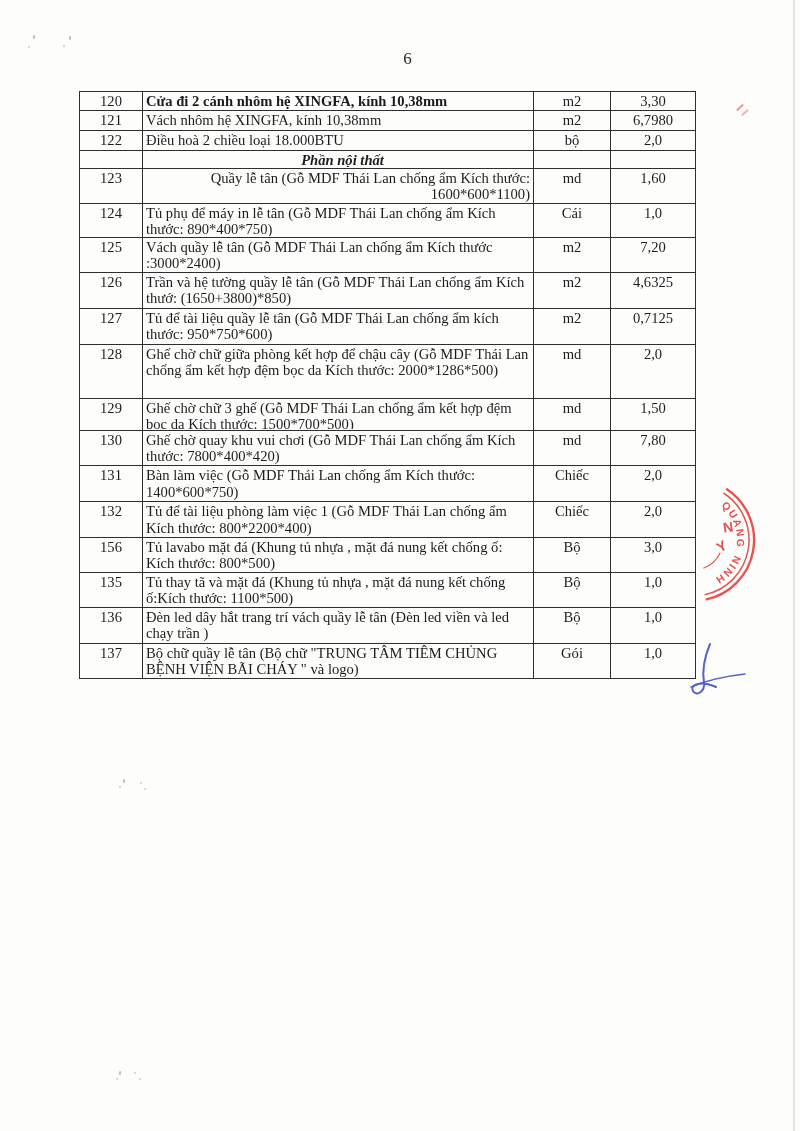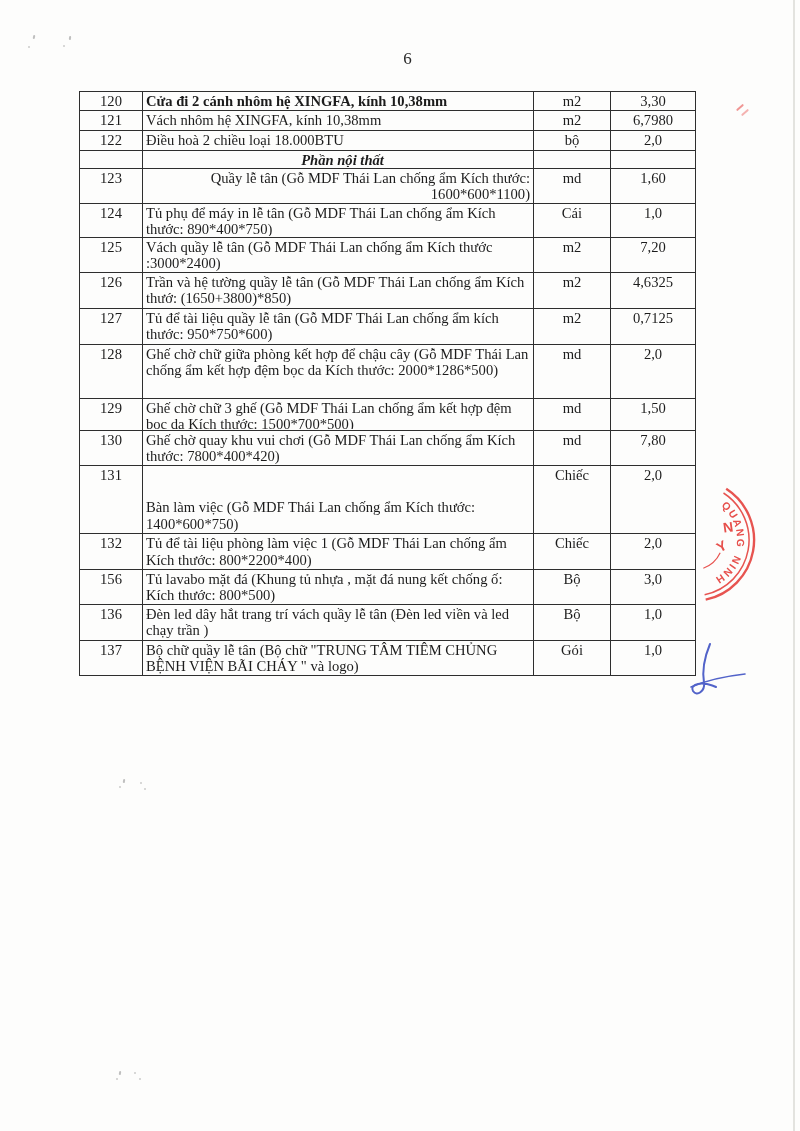--- a/index.html
+++ b/index.html
@@ -150,40 +150,48 @@
           <td class="c-stt">130</td>
           <td class="c-desc">
             <div class="clamp" style="max-height: 33px;">Ghế chờ quay khu vui chơi (Gỗ MDF Thái Lan chống ẩm Kích thước: 7800*400*420)</div>
           </td>
           <td class="c-unit">md</td>
           <td class="c-qty">7,80</td>
         </tr>
         <tr style="height: 35px;">
           <td class="c-stt">131</td>
           <td class="c-desc">
-            <div class="clamp" style="max-height: 33px; margin-top: 32px;">Bàn làm việc (Gỗ MDF Thái Lan chống ẩm  Kích thước: 1400*600*750)</div>
+            <div class="clamp" style="max-height: 33px;">Bàn làm việc (Gỗ MDF Thái Lan chống ẩm  Kích thước: 1400*600*750)</div>
           </td>
           <td class="c-unit">Chiếc</td>
           <td class="c-qty">2,0</td>
         </tr>
         <tr style="height: 35px;">
           <td class="c-stt">132</td>
           <td class="c-desc">
             <div class="clamp" style="max-height: 33px;">Tủ để tài liệu phòng làm việc 1 (Gỗ MDF Thái Lan chống ẩm Kích thước: 800*2200*400)</div>
           </td>
           <td class="c-unit">Chiếc</td>
           <td class="c-qty">2,0</td>
         </tr>
         <tr style="height: 34px;">
           <td class="c-stt">156</td>
           <td class="c-desc">
             <div class="clamp" style="max-height: 32px;">Tủ lavabo mặt đá (Khung tủ nhựa , mặt đá nung kết chống ố: Kích thước: 800*500)</div>
           </td>
           <td class="c-unit">Bộ</td>
           <td class="c-qty">3,0</td>
+        </tr>
+        <tr style="height: 34px;">
+          <td class="c-stt">135</td>
+          <td class="c-desc">
+            <div class="clamp" style="max-height: 32px;">Tủ thay tã và mặt đá (Khung tủ nhựa , mặt đá nung kết chống ố:Kích thước:  1100*500)</div>
+          </td>
+          <td class="c-unit">Bộ</td>
+          <td class="c-qty">1,0</td>
         </tr>
         <tr style="height: 36px;">
           <td class="c-stt">136</td>
           <td class="c-desc">
             <div class="clamp" style="max-height: 34px;">Đèn led dây hắt trang trí vách quầy lễ tân (Đèn led viền và led chạy trần )</div>
           </td>
           <td class="c-unit">Bộ</td>
           <td class="c-qty">1,0</td>
         </tr>
         <tr style="height: 34px;">

